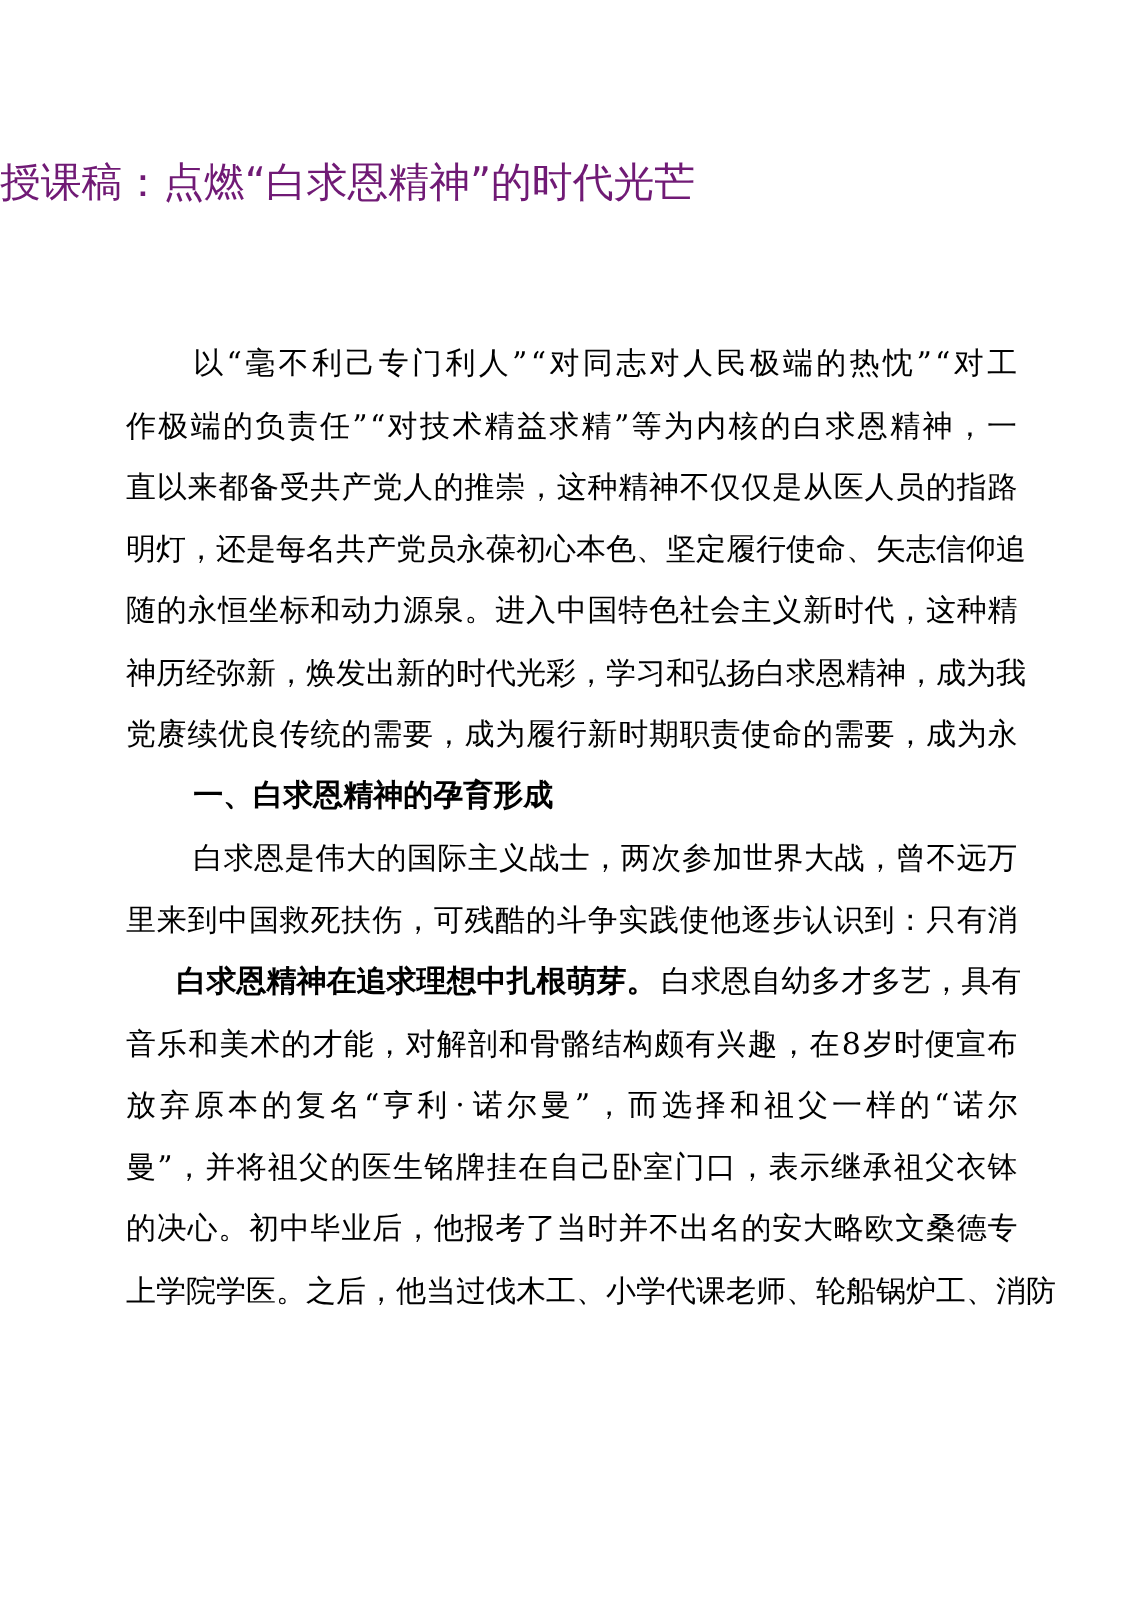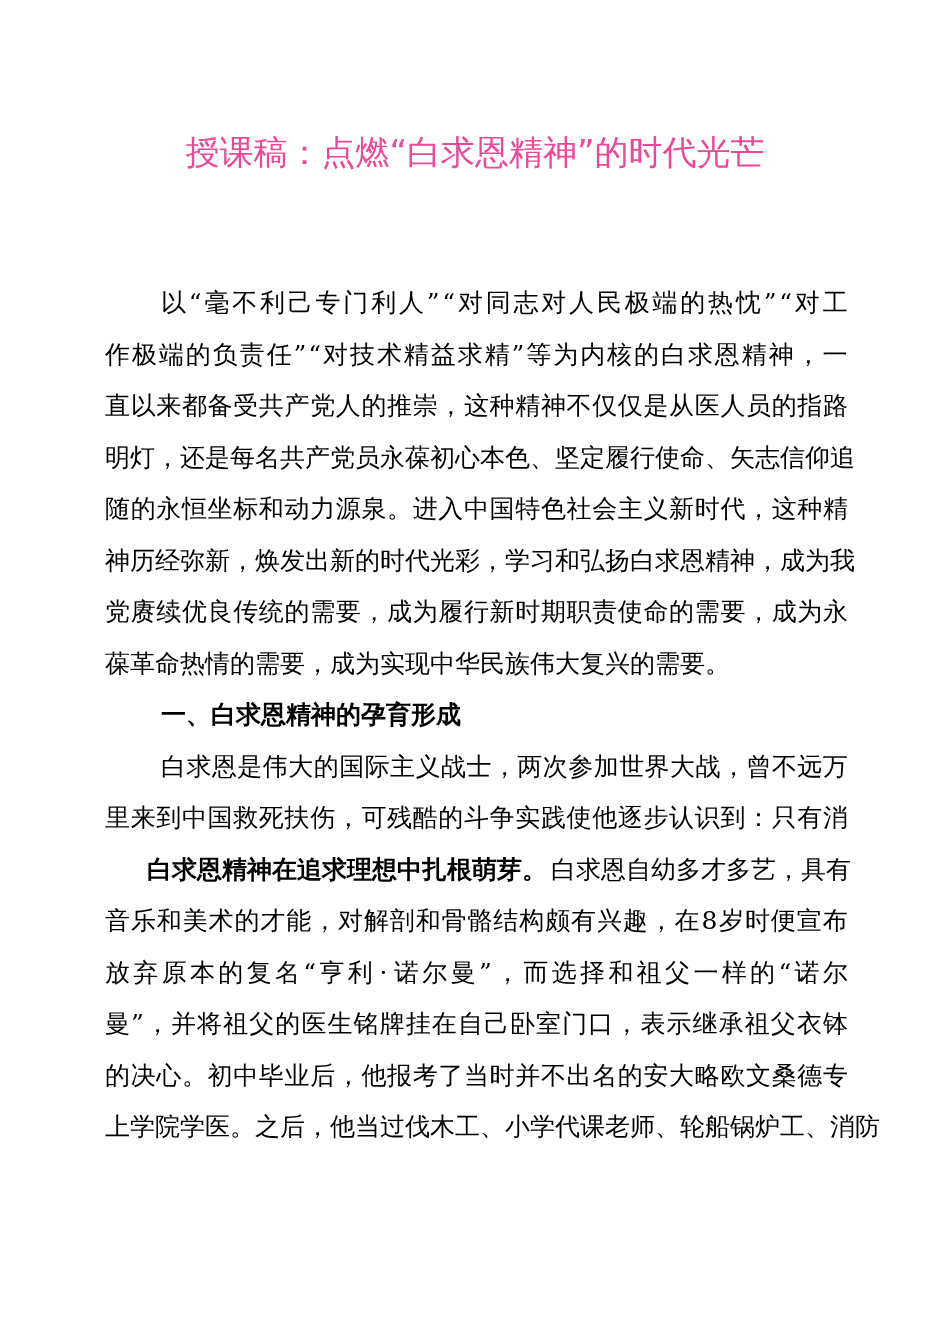--- a/index.html
+++ b/index.html
@@ -21,26 +21,26 @@
       top: 0;
       width: 950px;
       height: 1344px;
       background: #ffffff;
     }
     .title {
       position: absolute;
       left: 0;
       top: 128px;
       width: 950px;
-      text-align: center;
+      text-align: left;
       font-family: "DejaVu Sans", "Liberation Sans", sans-serif;
       font-size: 34px;
       line-height: 48px;
       letter-spacing: 0px;
-      color: #ec4899;
+      color: #701a75;
     }
     .body {
       position: absolute;
       left: 105px;
       top: 277px;
       width: 743px;
     }
     .line {
       display: block;
       height: 51.5px;
@@ -296,21 +296,20 @@
           <span>使</span>
           <span>命</span>
           <span>的</span>
           <span>需</span>
           <span>要</span>
           <span>，</span>
           <span>成</span>
           <span>为</span>
           <span>永</span>
         </span>
-      <span class="line last">葆革命热情的需要，成为实现中华民族伟大复兴的需要。</span>
     </div>
 
     <span class="line indent heading">一、白求恩精神的孕育形成</span>
 
     <div>
       <span class="line indent" style="display: flex; justify-content: space-between;">
           <span>白</span>
           <span>求</span>
           <span>恩</span>
           <span>是</span>

